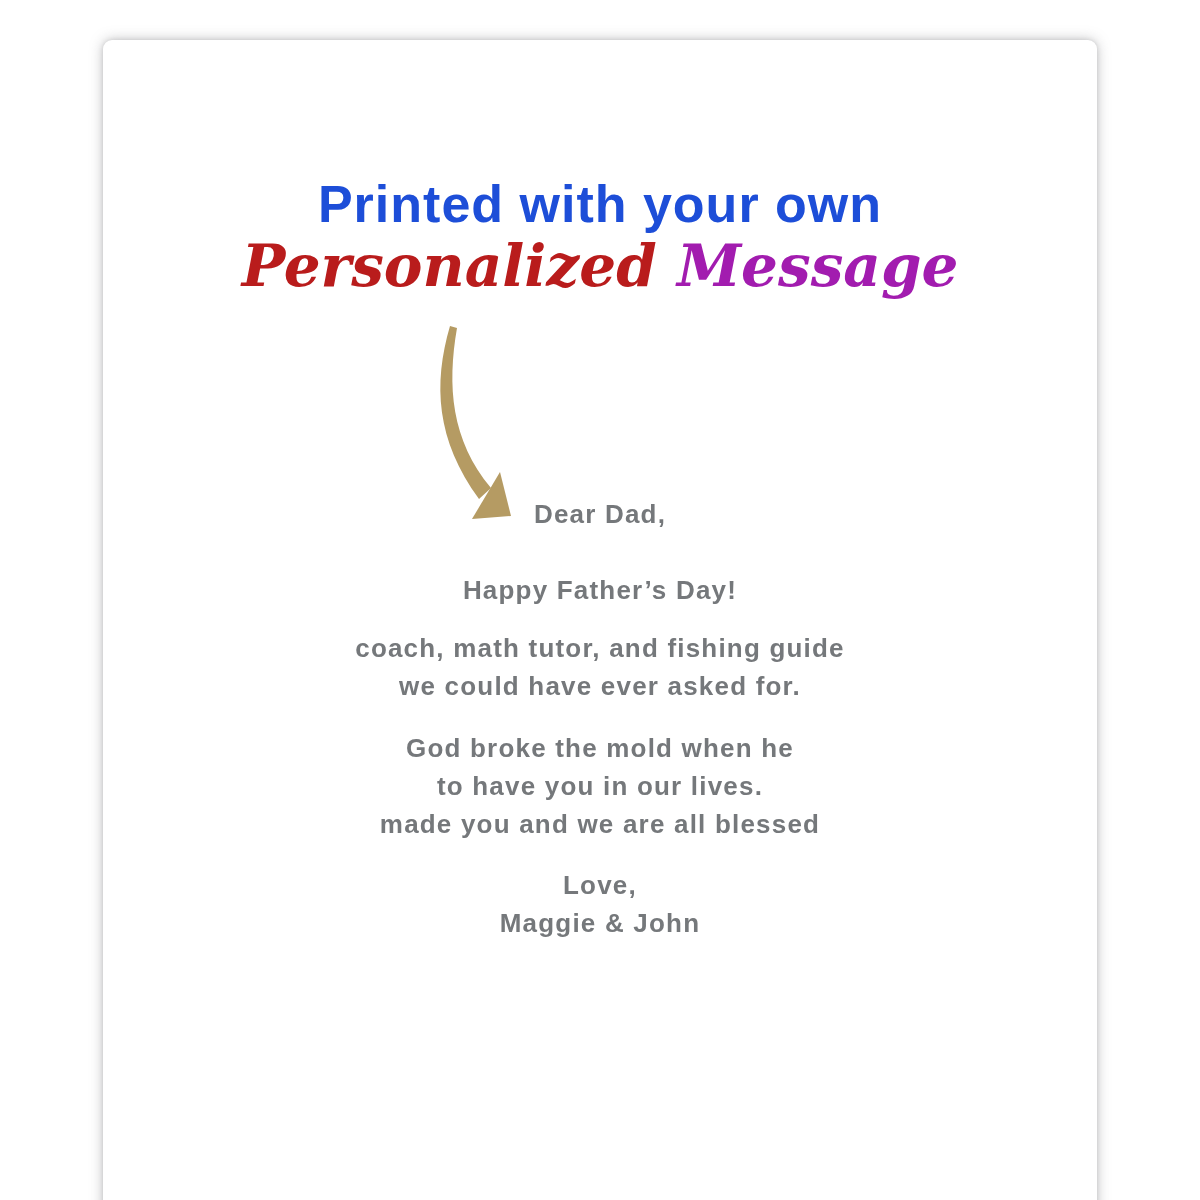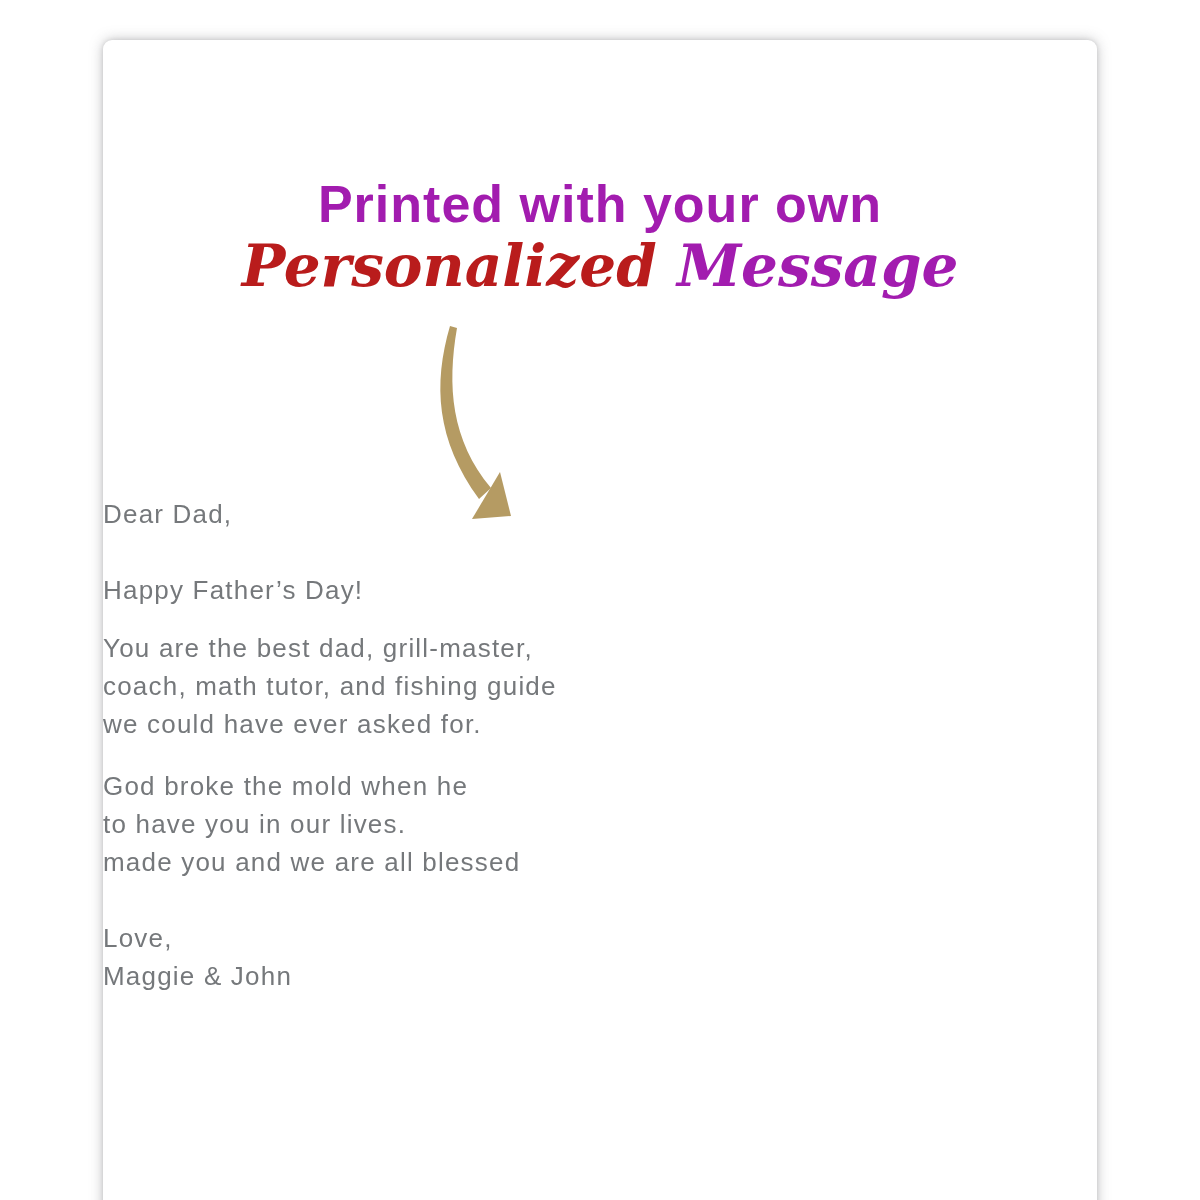--- a/index.html
+++ b/index.html
@@ -31,21 +31,21 @@
   .heading {
     position: absolute;
     top: 136px;
     left: 0;
     width: 100%;
     text-align: center;
     font-size: 52px;
     line-height: 1.1;
     font-weight: 700;
     letter-spacing: 1px;
-    color: #a21caf;
+    color: #1d4ed8;
   }
   .script-line {
     position: absolute;
     top: 192px;
     left: 0;
     width: 100%;
     text-align: center;
     font-family: "DejaVu Serif", serif;
     font-style: italic;
     font-weight: 600;
@@ -60,31 +60,31 @@
     left: 330px;
     top: 280px;
     width: 100px;
     height: 230px;
   }
   .message {
     position: absolute;
     top: 455px;
     left: 0;
     width: 100%;
-    text-align: left;
+    text-align: center;
     font-size: 26px;
     line-height: 38px;
     letter-spacing: 1.2px;
-    font-weight: 400;
+    font-weight: 700;
     color: #75787b;
   }
   .message .greeting   { margin-top: 38px; }
   .message .para1      { margin-top: 20px; }
   .message .para2      { margin-top: 24px; }
-  .message .closing    { margin-top: 38px; }
+  .message .closing    { margin-top: 23px; }
 </style>
 </head>
 <body>
 
 <div class="stage">
   <div class="card">
 
     <div class="heading">Printed with your own</div>
 
     <div class="script-line">
@@ -99,21 +99,20 @@
         <polygon points="78,196 39,199 67,152" fill="#b59b63"></polygon>
       </svg>
     </div>
 
     <div class="message">
       <div class="salutation">Dear Dad,</div>
 
       <div class="greeting">Happy Father’s Day!</div>
 
       <div class="para1">
-        <div>You are the best dad, grill-master,</div>
         <div>coach, math tutor, and fishing guide</div>
         <div>we could have ever asked for.</div>
       </div>
 
       <div class="para2">
         <div>God broke the mold when he</div>
         <div>to have you in our lives.</div>
         <div>made you and we are all blessed</div>
       </div>
 

